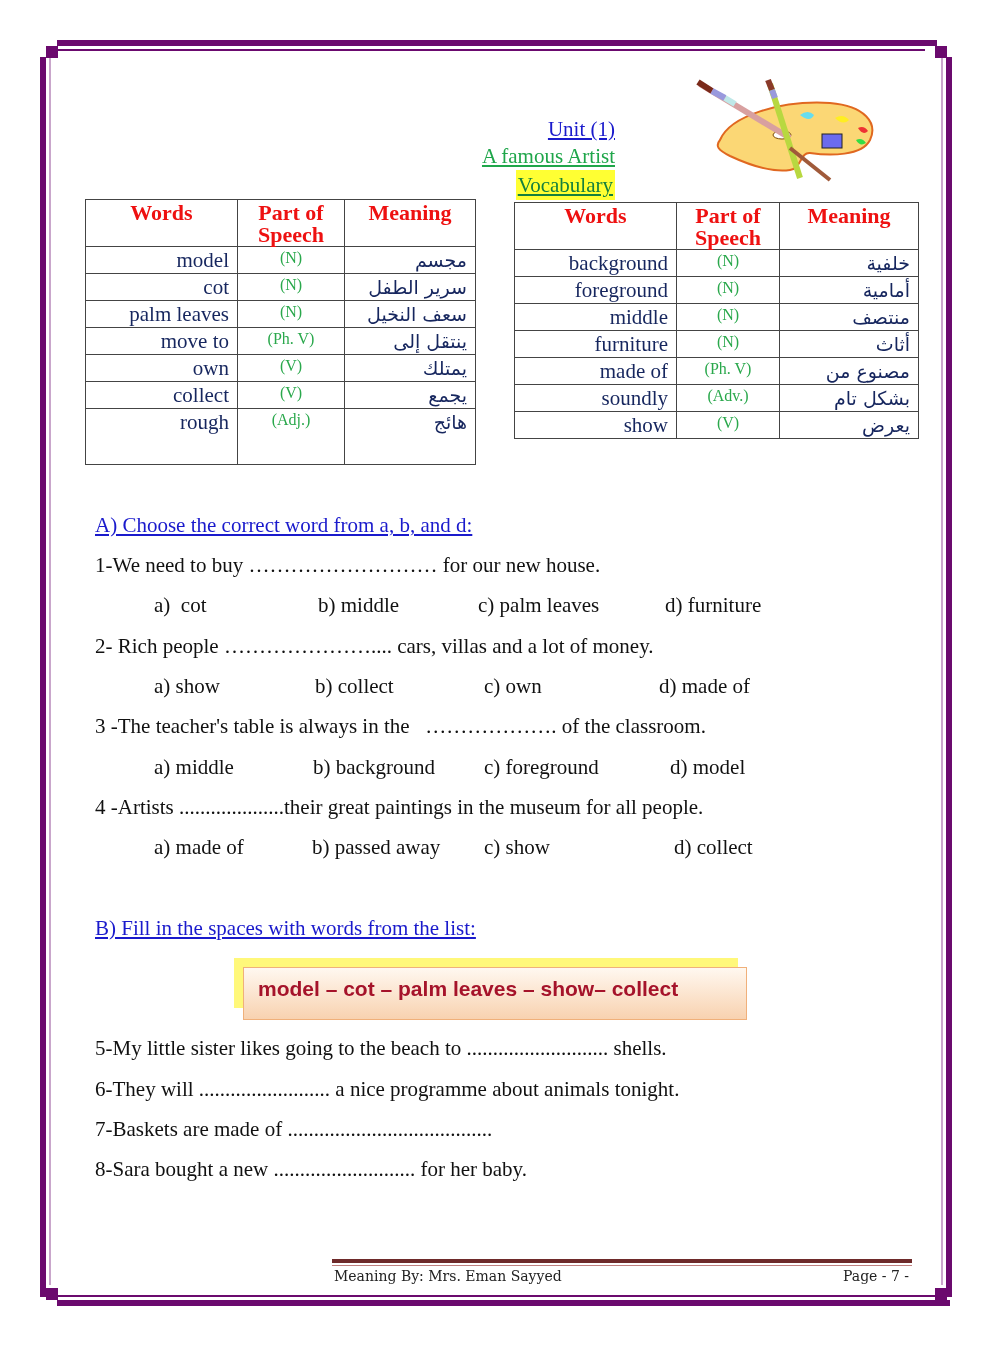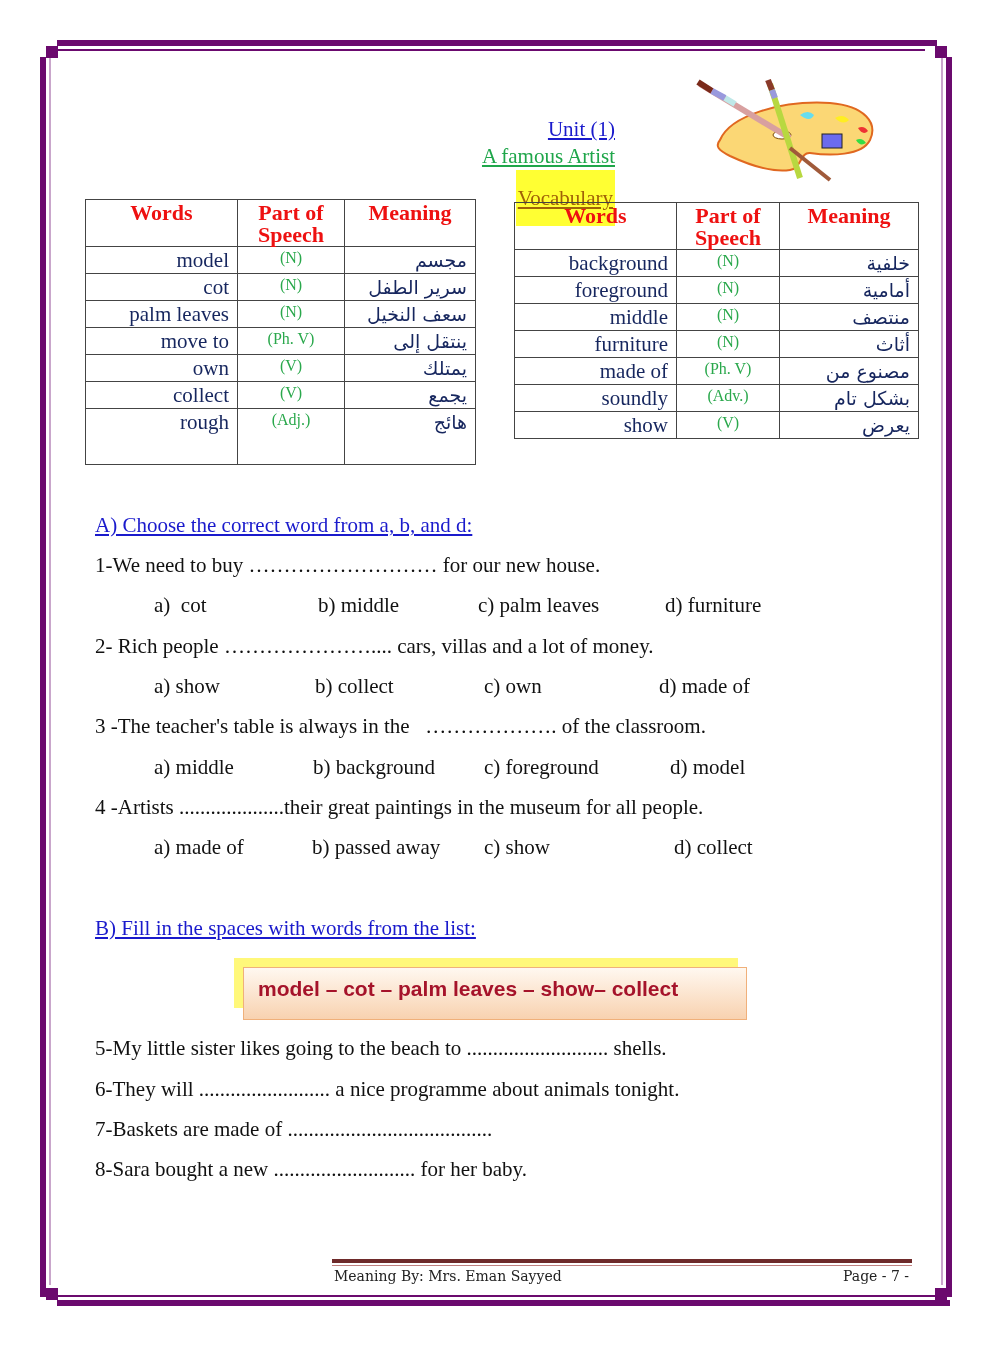--- a/index.html
+++ b/index.html
@@ -14,21 +14,21 @@
   .frame-right { position: absolute; left: 946px; top: 57px; width: 6px; height: 1240px; background: #6b0a6e; }
   .frame-right2 { position: absolute; left: 941px; top: 57px; width: 2px; height: 1228px; background: #c9a6cb; }
   .frame-bottom { position: absolute; left: 57px; top: 1300px; width: 893px; height: 6px; background: #6b0a6e; }
   .frame-bottom2 { position: absolute; left: 57px; top: 1295px; width: 880px; height: 2px; background: #6b0a6e; }
   .corner { position: absolute; width: 12px; height: 12px; background: #6b0a6e; }
 
   
   .title-block { position: absolute; left: 330px; top: 86px; width: 285px; text-align: right; font-weight: normal; font-size: 21px; line-height: 27px; margin-top: 30px; }
   .unit { color: #1a1acc; text-decoration: underline; }
   .subtitle { color: #1fa64a; text-decoration: underline; }
-  .vocab { display: inline-block; background: #ffff33; color: #a16207; text-decoration: underline; padding: 16px 2px; line-height: 24px; }
+  .vocab { display: inline-block; background: #ffff33; color: #15803d; text-decoration: underline; padding: 3px 2px; line-height: 24px; }
 
   .palette { position: absolute; left: 690px; top: 78px; width: 190px; height: 110px; }
 
   
   table.vocab-table { position: absolute; border-collapse: collapse; font-family: "Liberation Serif", serif; }
   table.vocab-table td, table.vocab-table th { border: 1px solid #444; padding: 0 8px; }
   table.vocab-table th { color: #ee1111; font-weight: bold; font-size: 22px; line-height: 22px; vertical-align: top; text-align: center; padding-top: 2px; }
   table.vocab-table td.word { color: #16265e; font-size: 21px; line-height: 26px; text-align: right; }
   table.vocab-table td.pos { color: #2aa84c; font-size: 16px; text-align: center; vertical-align: top; line-height: 22px; }
   table.vocab-table td.mean { color: #16265e; font-size: 19px; text-align: right; direction: rtl; font-family: "DejaVu Sans", sans-serif; line-height: 26px; }

